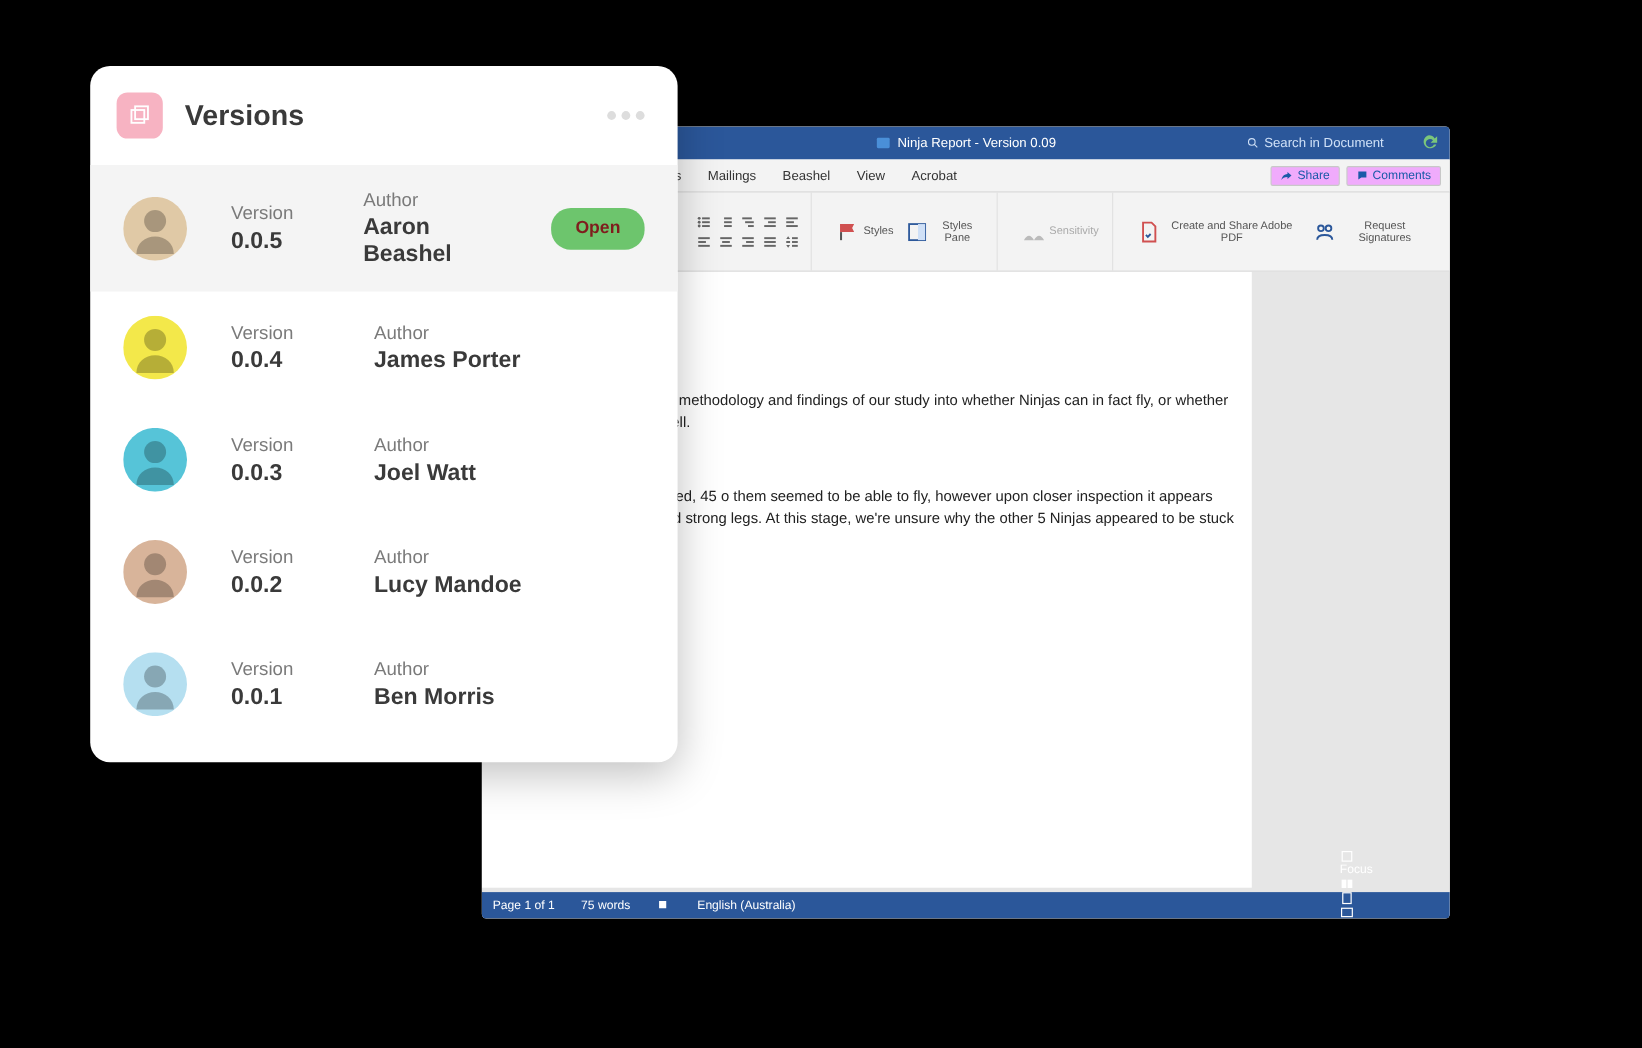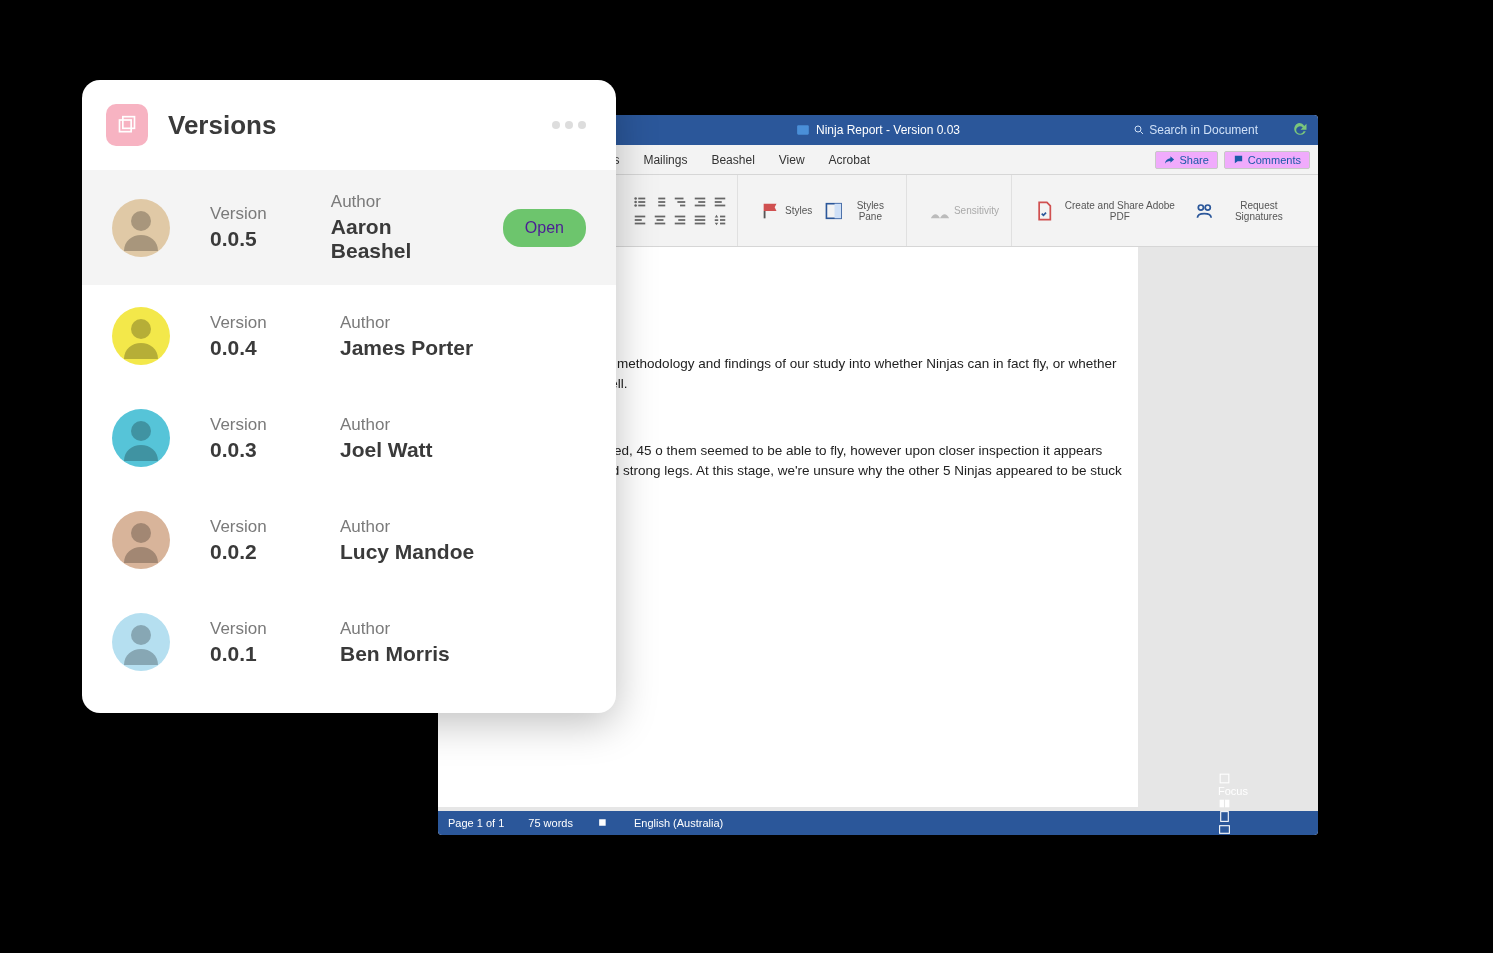--- a/index.html
+++ b/index.html
@@ -120,21 +120,21 @@
 .word-statusbar .status-left { display:flex; gap:24px; align-items:center; }
 .word-statusbar .status-right { position:absolute; right:10px; display:flex; gap:0; align-items:flex-start;flex-direction:column; }
 .word-statusbar svg { width:13px; height:13px; fill:#fff; }
 .zoom-slider { width:90px; height:3px; background:#6a8dc4; position:relative; }
 .zoom-slider::after { content:''; position:absolute; left:50%; top:-3px; width:6px; height:9px; background:#fff; }
 
 
 .versions-panel {
   position: absolute;
   left: 82px;
-  top: 80px;
+  top: 60px;
   width: 534px;
   background: #fff;
   border-radius: 18px;
   box-shadow: 0 10px 40px rgba(0,0,0,0.25);
   overflow: hidden;
   padding-bottom: 20px;
 }
 .versions-header {
   display: flex;
   align-items: center;
@@ -169,26 +169,26 @@
   justify-content:center;
 }
 .avatar svg { width:58px; height:58px; }
 .version-col { display:flex; flex-direction:column; gap:3px; }
 .version-col.v { width: 90px; }
 .version-col .label { color: #7a7a7a; font-size: 17px; }
 .version-col .value { color: #3a3a3a; font-size: 21px; font-weight: 700; }
 .open-btn {
   margin-left: auto;
   background: #6dc56d;
-  color: #4c1d95;
+  color: #7f1d1d;
   border: none;
   border-radius: 18px;
   padding: 10px 22px;
   font-size: 16px;
-  font-weight: 400;
+  font-weight: 700;
   cursor: pointer;
 }
 </style>
 </head>
 <body>
 
 <div class="word-window">
   <div class="word-titlebar">
     <div class="traffic-lights">
         <span></span>
@@ -209,21 +209,21 @@
           <path d="M12 5V1l6 6-6 6V9c-3 0-6 2-6 6H4c0-5 4-10 8-10z"></path>
         </svg>
       <svg viewBox="0 0 24 24">
           <path d="M6 2h12v5H6zM4 9h16v8h-3v5H7v-5H4zM9 15h6v5H9z"></path>
         </svg>
     </div>
     <div class="word-title">
       <svg viewBox="0 0 24 24">
           <rect x="2" y="4" width="20" height="16" rx="2"></rect>
         </svg>
-      <span>Ninja Report - Version 0.03</span>
+      <span>Ninja Report - Version 0.09</span>
     </div>
     <div class="word-search-box">
       <svg viewBox="0 0 24 24">
           <circle cx="10" cy="10" r="6" fill="none" stroke="#cfe0f7" stroke-width="2"></circle>
           <path d="M15 15l5 5" stroke="#cfe0f7" stroke-width="2"></path>
         </svg>
       <span>Search in Document</span>
     </div>
     <div class="sync">
       <svg viewBox="0 0 24 24">

